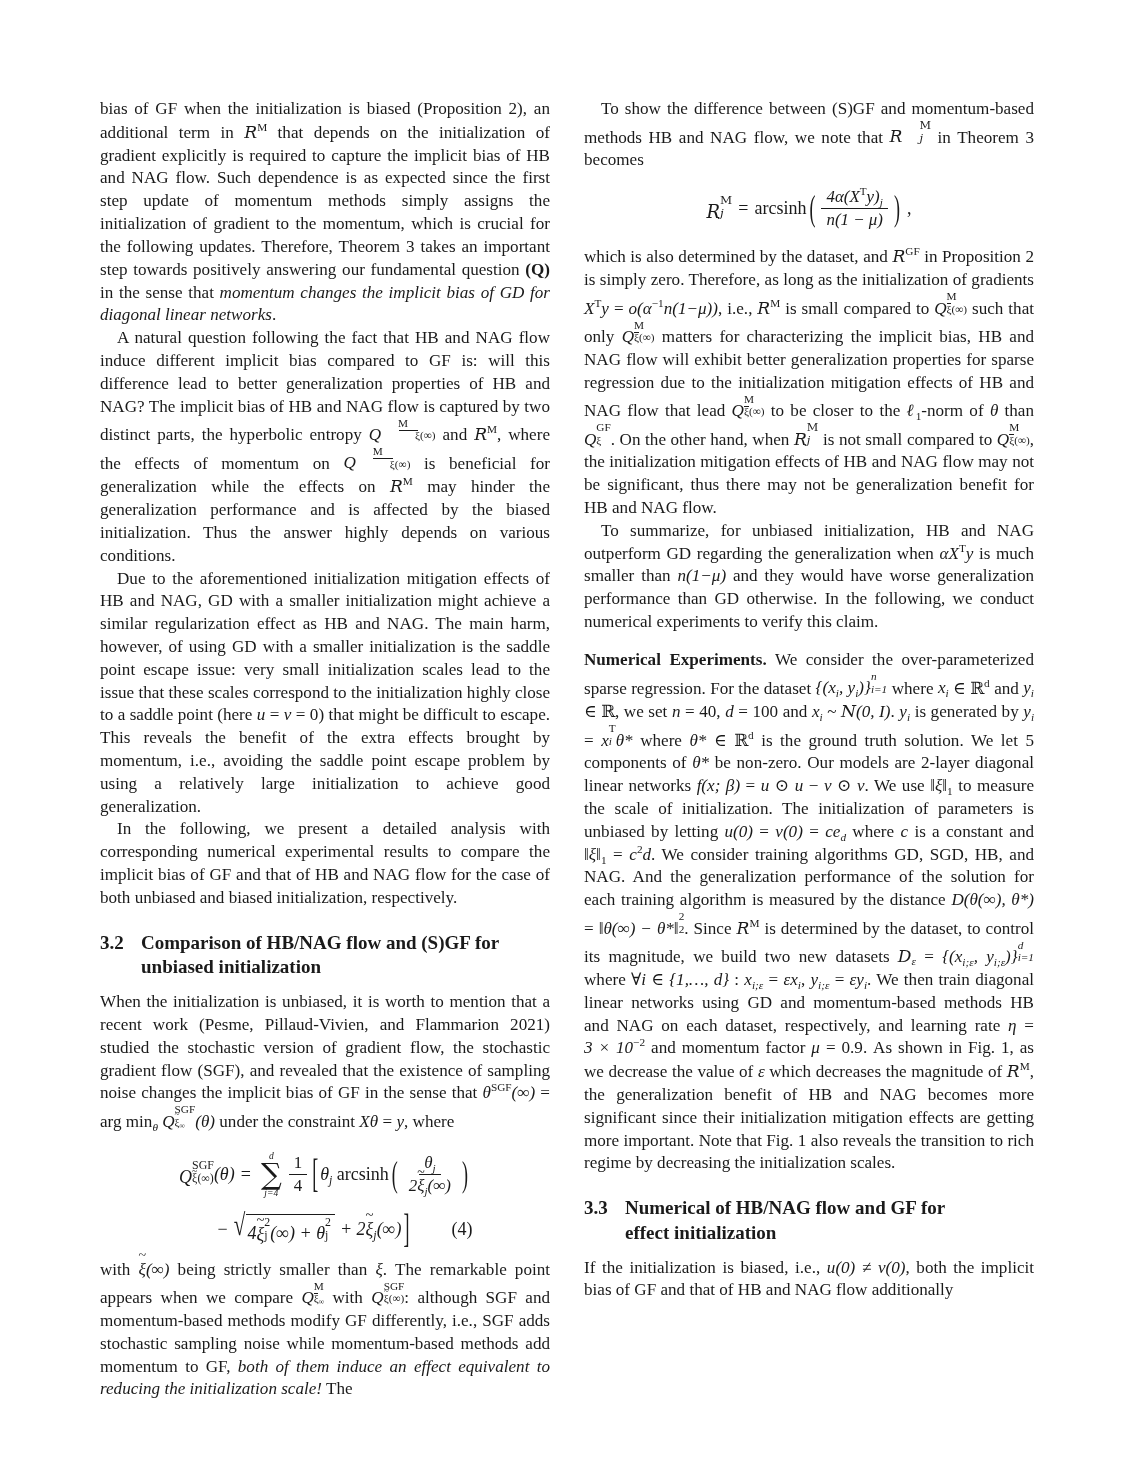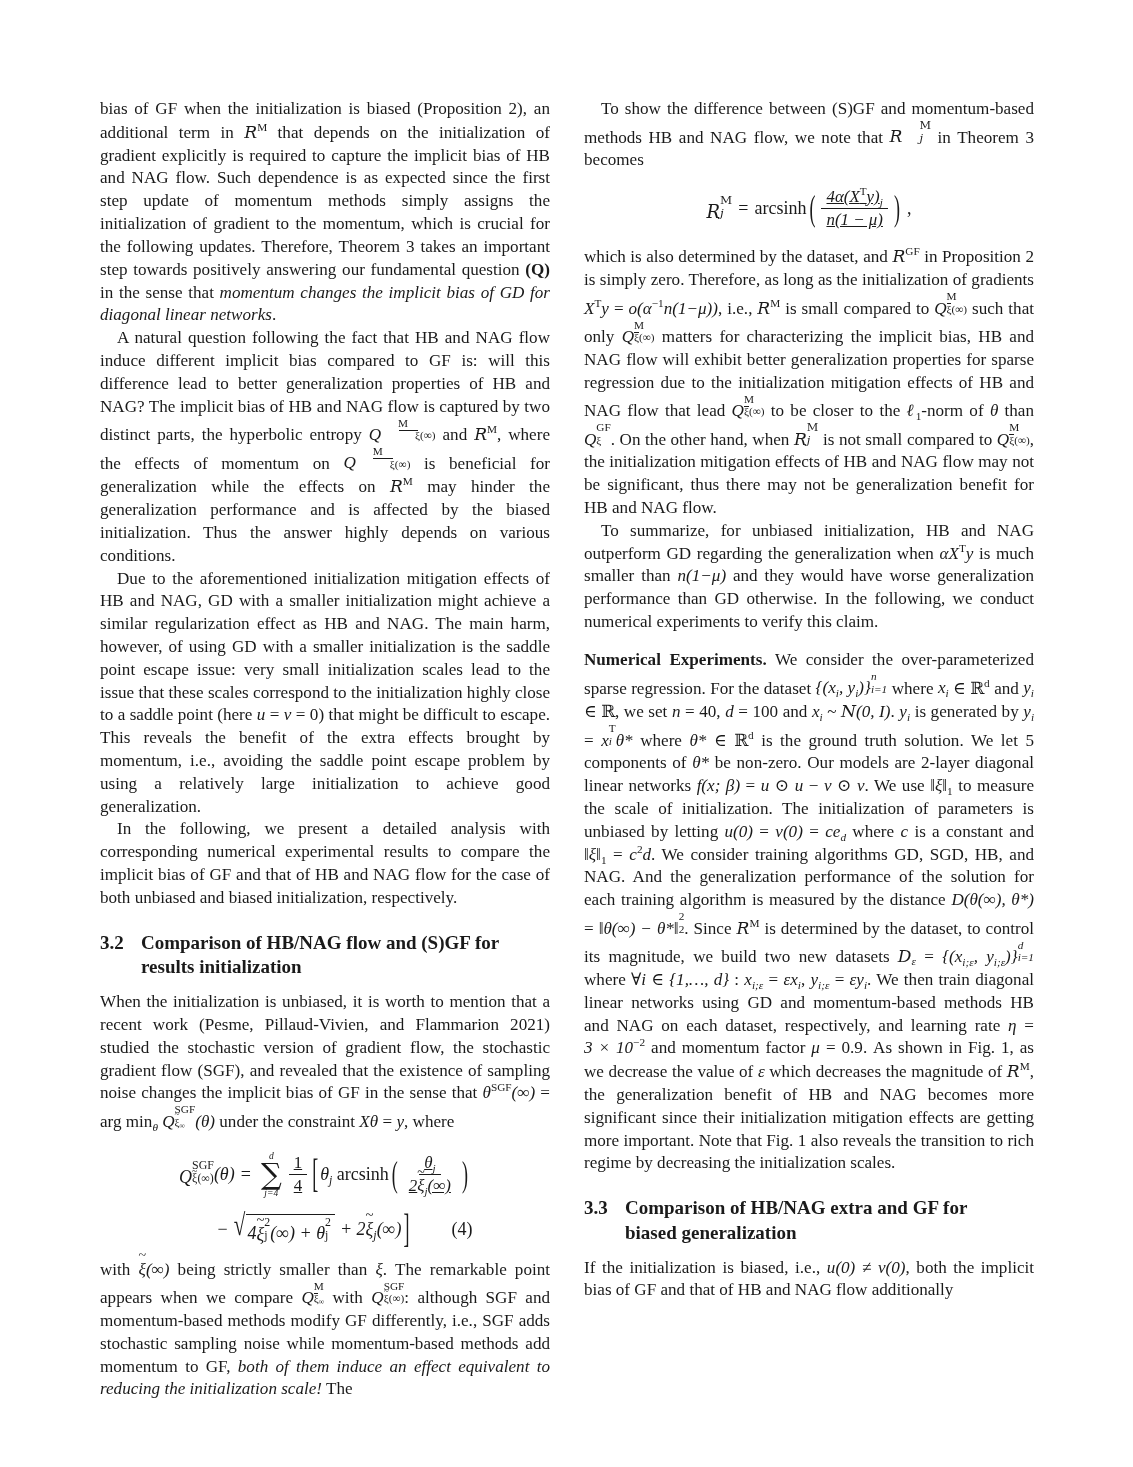--- a/index.html
+++ b/index.html
@@ -127,21 +127,20 @@
     position: relative;
   }
   .eq-tall { margin: 17px 0 16px 0; }
   .frac {
     display: inline-flex;
     flex-direction: column;
     align-items: center;
     vertical-align: middle;
     margin: 0 3px;
     font-size: 0.94em;
-    text-decoration: underline;
   }
   .frac .num2 {
     padding: 0 5px 1px 5px;
     border-bottom: 1.1px solid #1a1a1a;
     line-height: 1.18;
   }
   .frac .den2 {
     padding: 1px 5px 0 5px;
     line-height: 1.2;
   }
@@ -219,21 +218,21 @@
       <p class="indent">A natural question following the fact that HB and NAG flow induce different implicit bias compared to GF is: will this difference lead to better generalization properties of HB and NAG? The implicit bias of HB and NAG flow is captured by two distinct parts, the hyperbolic entropy <span class="m">Q<span class="supsub"><span class="up">M</span><span class="dn"><span class="ovl">ξ</span>(∞)</span></span></span> and <span class="m cal">R</span><sup>M</sup>, where the effects of momentum on <span class="m">Q<span class="supsub"><span class="up">M</span><span class="dn"><span class="ovl">ξ</span>(∞)</span></span></span> is beneficial for generalization while the effects on <span class="m cal">R</span><sup>M</sup> may hinder the generalization performance and is affected by the biased initialization. Thus the answer highly depends on various conditions.</p>
 
       <p class="indent">Due to the aforementioned initialization mitigation effects of HB and NAG, GD with a smaller initialization might achieve a similar regularization effect as HB and NAG. The main harm, however, of using GD with a smaller initialization is the saddle point escape issue: very small initialization scales lead to the issue that these scales correspond to the initialization highly close to a saddle point (here <span class="m">u</span> = <span class="m">v</span> = 0) that might be difficult to escape. This reveals the benefit of the extra effects brought by momentum, i.e., avoiding the saddle point escape problem by using a relatively large initialization to achieve good generalization.</p>
 
       <p class="indent">In the following, we present a detailed analysis with corresponding numerical experimental results to compare the implicit bias of GF and that of HB and NAG flow for the case of both unbiased and biased initialization, respectively.</p>
 
       <h2>
         <span class="num">3.2</span>
         <span class="htext">
           <span>Comparison of HB/NAG flow and (S)GF for</span><br>
-          <span>results initialization</span>
+          <span>unbiased initialization</span>
         </span>
       </h2>
 
       <p class="noindent">When the initialization is unbiased, it is worth to mention that a recent work (Pesme, Pillaud-Vivien, and Flammarion&nbsp;2021) studied the stochastic version of gradient flow, the stochastic gradient flow (SGF), and revealed that the existence of sampling noise changes the implicit bias of GF in the sense that <span class="m">θ<sup>SGF</sup>(∞)</span> = <span class="m mr">arg min<sub class="it2">θ</sub></span> <span class="m">Q<span class="supsub"><span class="up">SGF</span><span class="dn"><span class="tld">ξ</span><sub>∞</sub></span></span></span><span class="m">(θ)</span> under the constraint <span class="m">Xθ</span> = <span class="m">y</span>, where</p>
 
       <div class="eq eq-tall">
         <span class="m">Q<span class="supsub"><span class="up">SGF</span><span class="dn"><span class="tld">ξ</span>(∞)</span></span></span><span class="m">(θ)</span>
         <span class="mr" style="margin:0 6px;">=</span>
         <span class="sumop">
           <span class="lim">d</span>
@@ -290,22 +289,22 @@
 
       <p class="noindent">which is also determined by the dataset, and <span class="m cal">R</span><sup>GF</sup> in Proposition&nbsp;2 is simply zero. Therefore, as long as the initialization of gradients <span class="m">X<sup>T</sup>y</span> = <span class="m">o(α<sup>−1</sup>n(1−μ))</span>, i.e., <span class="m cal">R</span><sup>M</sup> is small compared to <span class="m">Q<span class="supsub"><span class="up">M</span><span class="dn"><span class="ovl">ξ</span>(∞)</span></span></span> such that only <span class="m">Q<span class="supsub"><span class="up">M</span><span class="dn"><span class="ovl">ξ</span>(∞)</span></span></span> matters for characterizing the implicit bias, HB and NAG flow will exhibit better generalization properties for sparse regression due to the initialization mitigation effects of HB and NAG flow that lead <span class="m">Q<span class="supsub"><span class="up">M</span><span class="dn"><span class="ovl">ξ</span>(∞)</span></span></span> to be closer to the <span class="m">ℓ<sub>1</sub></span>-norm of <span class="m">θ</span> than <span class="m">Q<span class="supsub"><span class="up">GF</span><span class="dn">ξ</span></span></span>. On the other hand, when <span class="m cal">R<span class="supsub"><span class="up">M</span><span class="dn" style="font-style:italic;">j</span></span></span> is not small compared to <span class="m">Q<span class="supsub"><span class="up">M</span><span class="dn"><span class="ovl">ξ</span>(∞)</span></span></span>, the initialization mitigation effects of HB and NAG flow may not be significant, thus there may not be generalization benefit for HB and NAG flow.</p>
 
       <p class="indent">To summarize, for unbiased initialization, HB and NAG outperform GD regarding the generalization when <span class="m">αX<sup>T</sup>y</span> is much smaller than <span class="m">n(1−μ)</span> and they would have worse generalization performance than GD otherwise. In the following, we conduct numerical experiments to verify this claim.</p>
 
       <p class="noindent" style="margin-top:15px;"><span class="bf">Numerical Experiments.</span> We consider the over-parameterized sparse regression. For the dataset <span class="m">{(x<sub class="it2">i</sub>, y<sub class="it2">i</sub>)}<span class="supsub"><span class="up" style="font-style:italic;">n</span><span class="dn" style="font-style:italic;">i=1</span></span></span> where <span class="m">x<sub class="it2">i</sub></span> ∈ <span class="bb">ℝ</span><sup>d</sup> and <span class="m">y<sub class="it2">i</sub></span> ∈ <span class="bb">ℝ</span>, we set <span class="m">n</span> = 40, <span class="m">d</span> = 100 and <span class="m">x<sub class="it2">i</sub></span> ~ <span class="m cal">N</span><span class="m">(0, I)</span>. <span class="m">y<sub class="it2">i</sub></span> is generated by <span class="m">y<sub class="it2">i</sub></span> = <span class="m">x<span class="supsub"><span class="up">T</span><span class="dn" style="font-style:italic;">i</span></span>θ*</span> where <span class="m">θ*</span> ∈ <span class="bb">ℝ</span><sup>d</sup> is the ground truth solution. We let 5 components of <span class="m">θ*</span> be non-zero. Our models are 2-layer diagonal linear networks <span class="m">f(x; β)</span> = <span class="m">u</span> ⊙ <span class="m">u</span> − <span class="m">v</span> ⊙ <span class="m">v</span>. We use <span class="m">‖ξ‖<sub>1</sub></span> to measure the scale of initialization. The initialization of parameters is unbiased by letting <span class="m">u(0)</span> = <span class="m">v(0)</span> = <span class="m">ce<sub class="it2">d</sub></span> where <span class="m">c</span> is a constant and <span class="m">‖ξ‖<sub>1</sub></span> = <span class="m">c<sup>2</sup>d</span>. We consider training algorithms GD, SGD, HB, and NAG. And the generalization performance of the solution for each training algorithm is measured by the distance <span class="m">D(θ(∞), θ*)</span> = <span class="m">‖θ(∞) − θ*‖<span class="supsub"><span class="up">2</span><span class="dn">2</span></span></span>. Since <span class="m cal">R</span><sup>M</sup> is determined by the dataset, to control its magnitude, we build two new datasets <span class="m cal">D</span><sub class="it2">ε</sub> = <span class="m">{(x<sub class="it2">i;ε</sub>, y<sub class="it2">i;ε</sub>)}<span class="supsub"><span class="up" style="font-style:italic;">d</span><span class="dn" style="font-style:italic;">i=1</span></span></span> where ∀<span class="m">i</span> ∈ <span class="m">{1,…, d}</span> : <span class="m">x<sub class="it2">i;ε</sub></span> = <span class="m">εx<sub class="it2">i</sub></span>, <span class="m">y<sub class="it2">i;ε</sub></span> = <span class="m">εy<sub class="it2">i</sub></span>. We then train diagonal linear networks using GD and momentum-based methods HB and NAG on each dataset, respectively, and learning rate <span class="m">η</span> = <span class="m">3 × 10<sup>−2</sup></span> and momentum factor <span class="m">μ</span> = 0.9. As shown in Fig.&nbsp;1, as we decrease the value of <span class="m">ε</span> which decreases the magnitude of <span class="m cal">R</span><sup>M</sup>, the generalization benefit of HB and NAG becomes more significant since their initialization mitigation effects are getting more important. Note that Fig.&nbsp;1 also reveals the transition to rich regime by decreasing the initialization scales.</p>
 
       <h2>
         <span class="num">3.3</span>
         <span class="htext">
-          <span>Comparison of HB/NAG extra and GF for</span><br>
-          <span>biased generalization</span>
+          <span>Numerical of HB/NAG flow and GF for</span><br>
+          <span>effect initialization</span>
         </span>
       </h2>
 
       <p class="noindent">If the initialization is biased, i.e., <span class="m">u(0)</span> ≠ <span class="m">v(0)</span>, both the implicit bias of GF and that of HB and NAG flow additionally</p>
 
     </div>
   </div>
 </div>
 
 </body></html>

